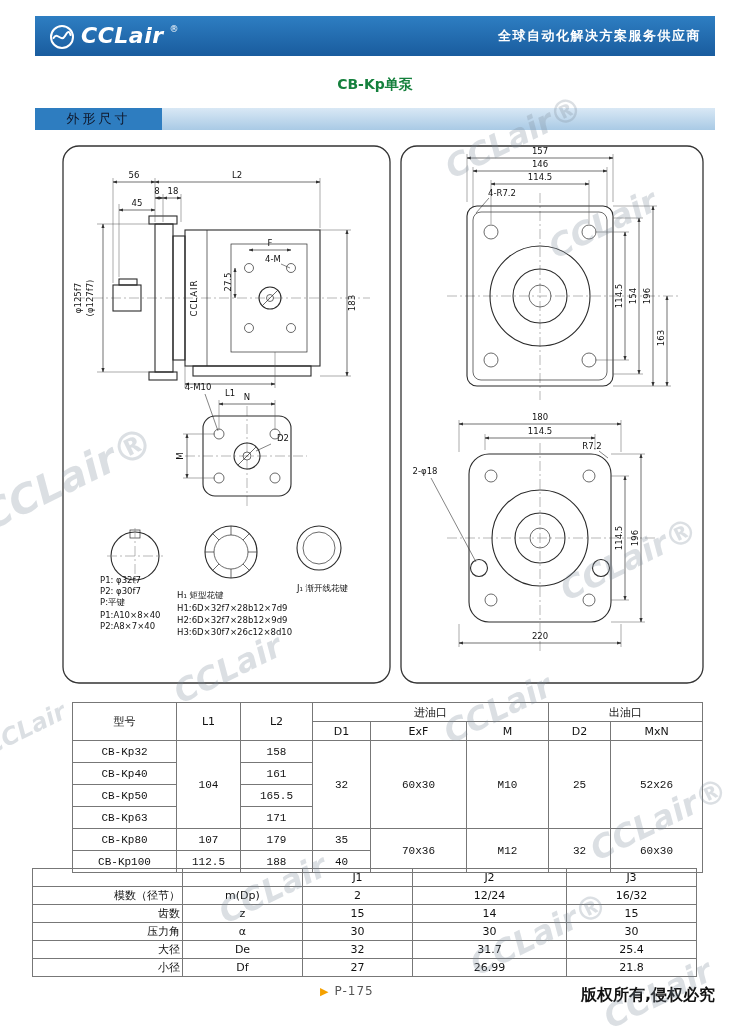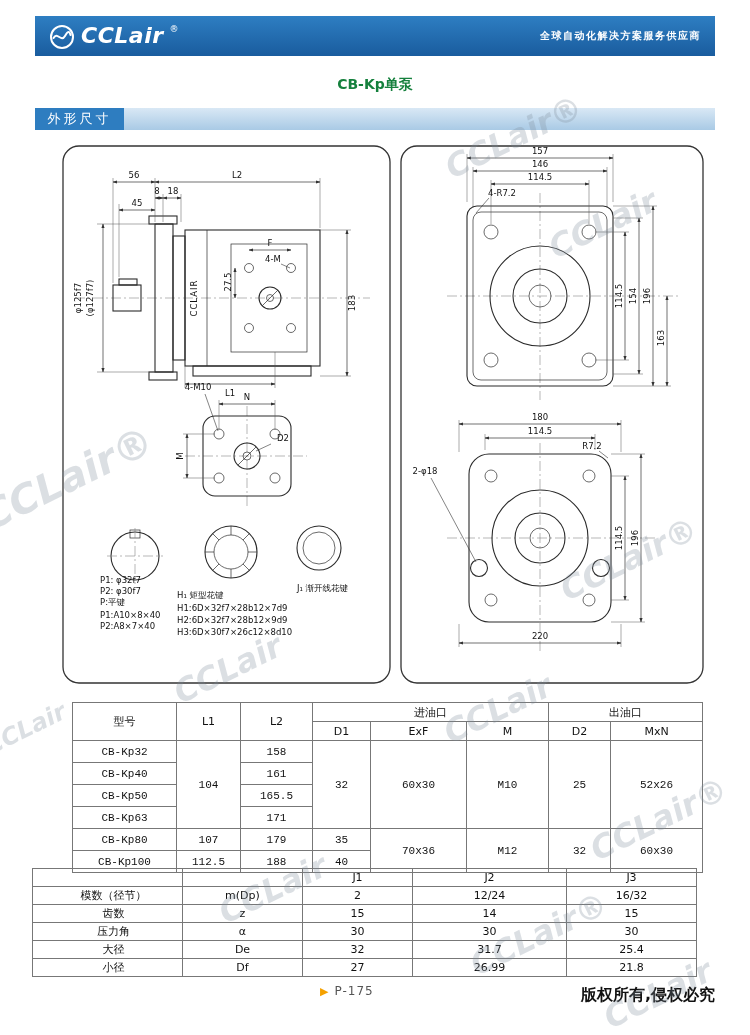--- a/index.html
+++ b/index.html
@@ -8,27 +8,27 @@
 
   
   .topbar{position:absolute;left:35px;right:35px;top:16px;height:40px;
           background:linear-gradient(180deg,#2e7ec2 0%,#1a5c9e 100%);
           display:flex;align-items:center;justify-content:space-between;
           padding:0 14px;box-sizing:border-box;}
   .logo{display:flex;align-items:flex-start;gap:6px;}
   .logo-icon{width:26px;height:26px;margin-top:1px;}
   .brand{color:#fff;font-size:22px;font-weight:bold;font-style:italic;letter-spacing:.5px;line-height:26px;}
   .reg{color:#fff;font-size:9px;line-height:10px;margin-top:1px;}
-  .tagline{color:#fff;font-size:10px;font-weight:bold;letter-spacing:1.5px;}
+  .tagline{color:#fff;font-size:13px;font-weight:bold;letter-spacing:1.5px;}
 
   
   .title{position:absolute;top:76px;left:0;width:100%;text-align:center;
          font-size:14px;font-weight:bold;color:#15803d;}
   .section{position:absolute;left:35px;right:35px;top:108px;height:22px;display:flex;}
-  .section-label{width:89px;background:#2e7dc0;color:#ffffff;font-size:13px;
+  .section-label{width:127px;background:#2e7dc0;color:#0f172a;font-size:13px;
                  display:flex;align-items:center;justify-content:center;letter-spacing:3px;}
   .section-strip{flex:1;background:linear-gradient(180deg,#d9e8f5 0%,#a9cae5 100%);}
 
   
   .drawing{position:absolute;left:35px;top:138px;}
   svg text{font-family:"DejaVu Sans","Liberation Sans",sans-serif;font-size:8.5px;fill:#111;}
   .panel{fill:none;stroke:#333;stroke-width:1.3;}
   .oln{fill:none;stroke:#2b2b2b;stroke-width:1.1;}
   .thin{fill:none;stroke:#2b2b2b;stroke-width:.7;}
   .dim{stroke:#333;stroke-width:.7;marker-start:url(#arr);marker-end:url(#arr);}
@@ -38,21 +38,21 @@
 
   
   .tbl{position:absolute;border-collapse:collapse;table-layout:fixed;font-size:11px;color:#111;}
   .tbl th,.tbl td{border:1px solid #777;text-align:center;font-weight:normal;
                   padding:1px 2px;overflow:hidden;white-space:nowrap;}
   .t1{left:72px;top:702px;width:532px;}
   .t1 th{height:16px;}
   .t1 td{height:19px;font-family:Liberation Mono, monospace;}
   .t2{left:32px;top:868px;width:664px;}
   .t2 th,.t2 td{height:15px;}
-  .t2 td.lbl{text-align:center;padding-left:14px;}
+  .t2 td.lbl{text-align:right;padding-left:14px;}
 
   
   .footer{position:absolute;left:35px;right:35px;top:984px;height:20px;font-size:12px;}
   .page-marker{position:absolute;left:285px;top:0;color:#555;letter-spacing:1px;}
   .marker-icon{color:#f5a100;margin-right:5px;font-size:11px;}
   .copyright{position:absolute;right:0;top:1px;color:#111;font-size:16px;font-weight:bold;}
 
   
   .wm-layer{position:absolute;left:0;top:0;width:750px;height:1035px;z-index:10;pointer-events:none;}
   .wm{position:absolute;color:rgba(125,140,155,.28);font-style:italic;font-weight:bold;

